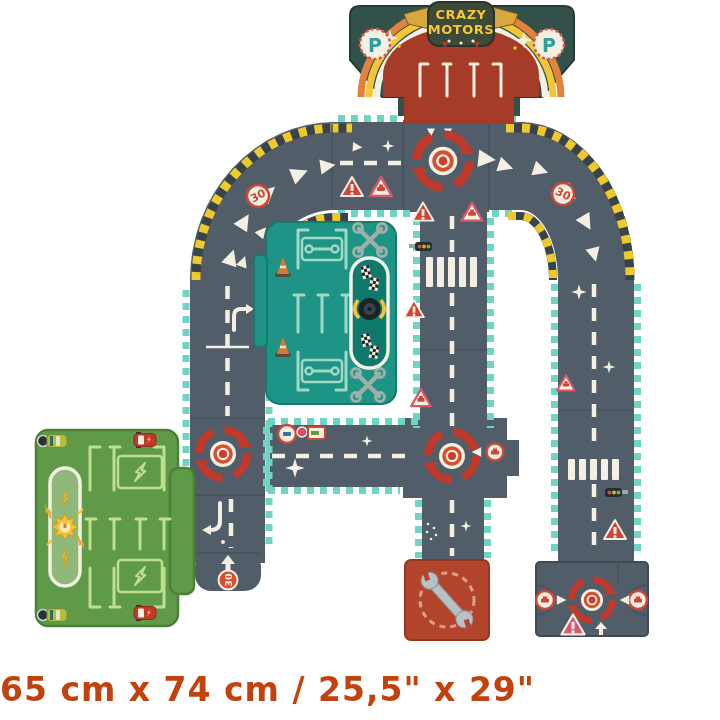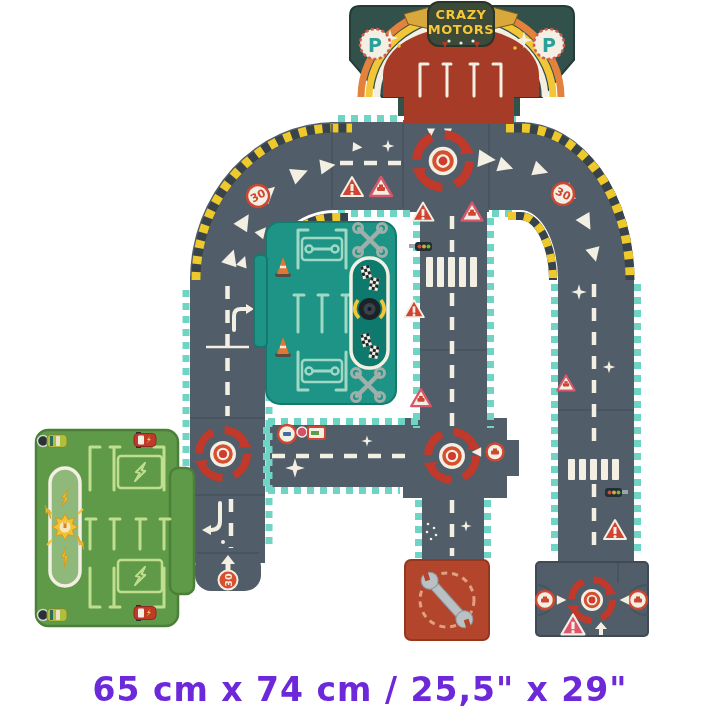--- a/index.html
+++ b/index.html
@@ -1,21 +1,21 @@
 <!DOCTYPE html>
 <html><head>
 <meta charset="utf-8">
 <style>
   html,body{margin:0;padding:0;background:#ffffff;}
   .stage{position:relative;width:720px;height:720px;background:#ffffff;overflow:hidden;
          font-family:"DejaVu Sans","Liberation Sans",sans-serif;}
   .stage svg{position:absolute;left:0;top:0;}
-  .caption{position:absolute;left:0;right:0;top:670px;text-align:center;
+  .caption{position:absolute;left:0;right:0;top:670px;text-align:left;
            font-family:"DejaVu Sans","Liberation Sans",sans-serif;
-           font-weight:bold;font-size:33px;letter-spacing:1px;color:#6d28d9;}
+           font-weight:bold;font-size:33px;letter-spacing:1px;color:#c2410c;}
   text{font-family:"DejaVu Sans","Liberation Sans",sans-serif;}
 </style>
 </head>
 <body>
 
 <div class="stage">
 <svg width="720" height="720" viewBox="0 0 720 720">
 
   <defs>
     <polygon id="tri" points="-7,-8 9,0 -7,8" fill="#f3efe2"></polygon>

